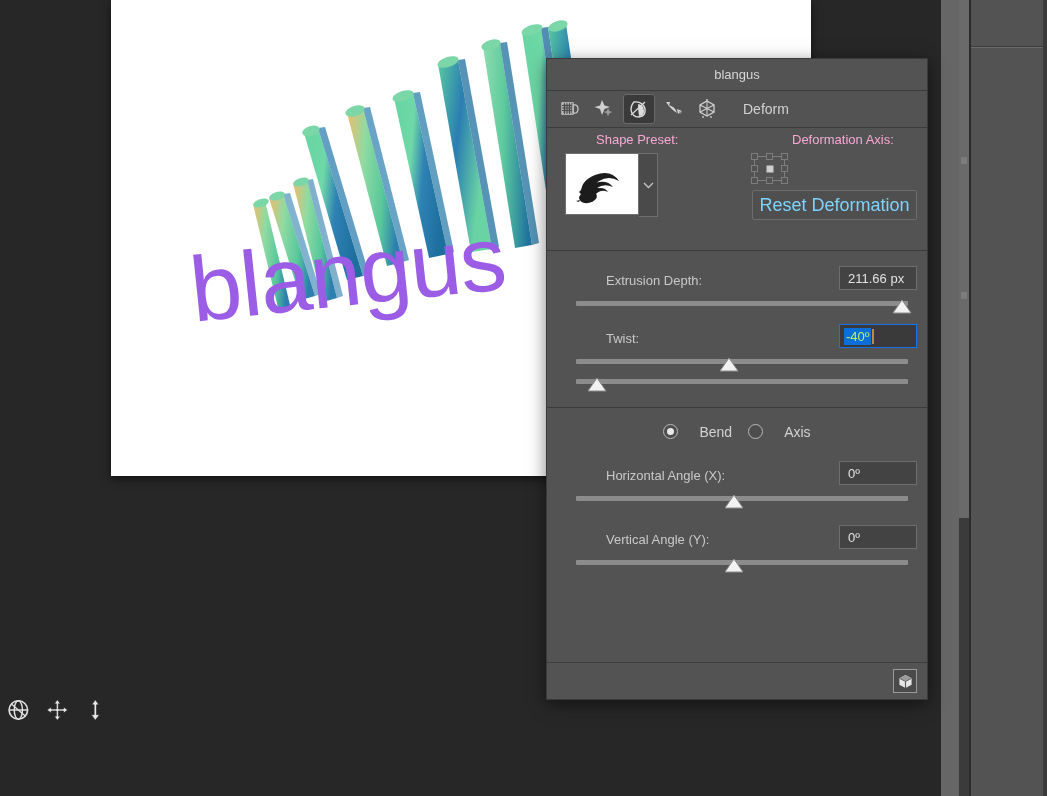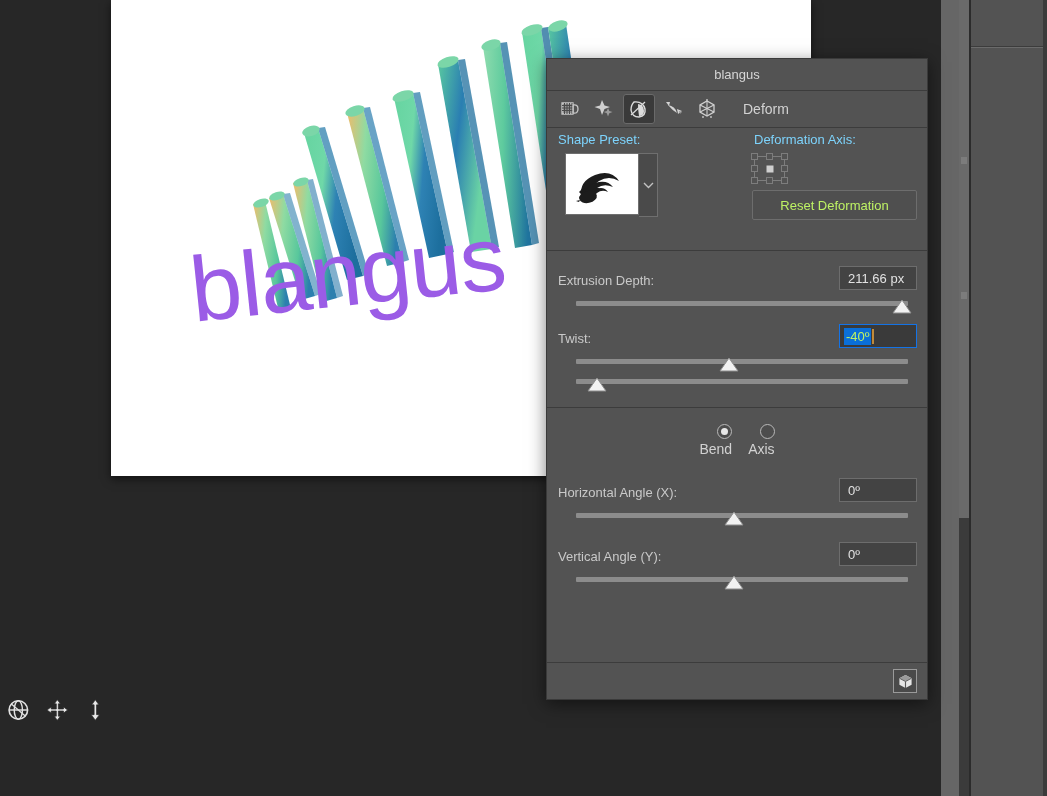--- a/index.html
+++ b/index.html
@@ -36,49 +36,49 @@
     display:flex;flex-direction:column;}
   #panel-title{height:31px;line-height:31px;text-align:center;color:#d6d6d6;font-size:13px;
     background:#535353;border-bottom:1px solid #3c3c3c;}
   #panel-tabs{height:36px;display:flex;align-items:center;padding-left:8px;gap:4px;
     background:#535353;border-bottom:1px solid #3c3c3c;}
   .tabbtn{width:30px;height:28px;display:flex;align-items:center;justify-content:center;border-radius:3px;}
   .tabbtn.active{background:#3a3a3a;border:1px solid #6a6a6a;}
   #tab-caption{color:#d2d2d2;font-size:14px;margin-left:16px;}
 
   #sec-preset{padding:10px 10px 12px 10px;border-bottom:1px solid #3c3c3c;position:relative;height:100px;}
-  .lbl{color:#7dd3fc;font-size:13px;}
+  .lbl{color:#f9a8d4;font-size:13px;margin-left:38px;}
   #preset-label{position:absolute;left:11px;top:4px;}
   #axis-label{position:absolute;left:207px;top:4px;}
   #preset-swatchwrap{position:absolute;left:18px;top:25px;display:flex;}
   #preset-swatch{width:72px;height:60px;background:#ffffff;border:1px solid #6f6f6f;
     display:flex;align-items:center;justify-content:center;overflow:hidden;}
   #preset-drop{width:18px;height:62px;background:#4a4a4a;border:1px solid #6f6f6f;border-left:none;
     display:flex;align-items:center;justify-content:center;}
   #defaxis-grid{position:absolute;left:203px;top:24px;width:40px;height:34px;}
   #reset-deform{position:absolute;left:205px;top:62px;width:163px;height:28px;background:#4f4f4f;
-    border:1px solid #6d6d6d;border-radius:2px;color:#bef264;font-size:13px;
+    border:1px solid #6d6d6d;border-radius:2px;color:#7dd3fc;font-size:18px;
     display:flex;align-items:center;justify-content:center;font-family:"Liberation Sans",sans-serif;}
 
   #sec-sliders{padding:8px 10px 10px 10px;border-bottom:1px solid #3c3c3c;}
-  .row{position:relative;height:34px;margin-top:6px;}
+  .row{position:relative;height:34px;margin-top:6px;margin-left:48px;}
   .row .rl{position:absolute;left:1px;top:8px;color:#c9c9c9;font-size:13px;}
   .numbox{position:absolute;right:0;top:1px;width:78px;height:24px;background:#434343;
     border:1px solid #6d6d6d;color:#e2e2e2;font-size:13px;display:flex;align-items:center;
     padding-left:8px;box-sizing:border-box;}
   .numbox.focused{border:1px solid #1473e6;background:#3a3a3a;padding-left:4px;}
   .numbox .sel{background:#0a6fd8;color:#bef264;padding:1px 1px 1px 2px;}
   .numbox .caret{display:inline-block;width:2px;height:15px;background:#c08a3a;margin-left:1px;}
   .track{position:relative;height:18px;margin:0 0 2px 1px;}
   .track .bar{position:absolute;left:18px;right:9px;top:2px;height:5px;background:#8c8c8c;border-radius:1px;}
   .thumb{position:absolute;top:0px;width:22px;height:16px;}
 
   #sec-bend{padding:16px 10px 14px 10px;}
   #bend-radios{display:flex;align-items:center;justify-content:center;gap:16px;margin-bottom:20px;}
-  .radio{display:flex;align-items:flex-end;gap:2px;color:#d2d2d2;font-size:14px;flex-direction:column;}
+  .radio{display:flex;align-items:flex-start;gap:21px;color:#d2d2d2;font-size:14px;}
   .rdot{width:15px;height:15px;border-radius:50%;border:1px solid #b9b9b9;background:#4d4d4d;
     display:flex;align-items:center;justify-content:center;box-sizing:border-box;}
   .rdot.on::after{content:"";width:7px;height:7px;border-radius:50%;background:#e8e8e8;}
 
   #panel-footer{margin-top:auto;height:36px;border-top:1px solid #3c3c3c;background:#535353;
     display:flex;align-items:center;justify-content:flex-end;padding-right:10px;}
   #render-btn{width:22px;height:22px;background:#4a4a4a;border:1px solid #9a9a9a;
     display:flex;align-items:center;justify-content:center;}
 </style>
 </head>

